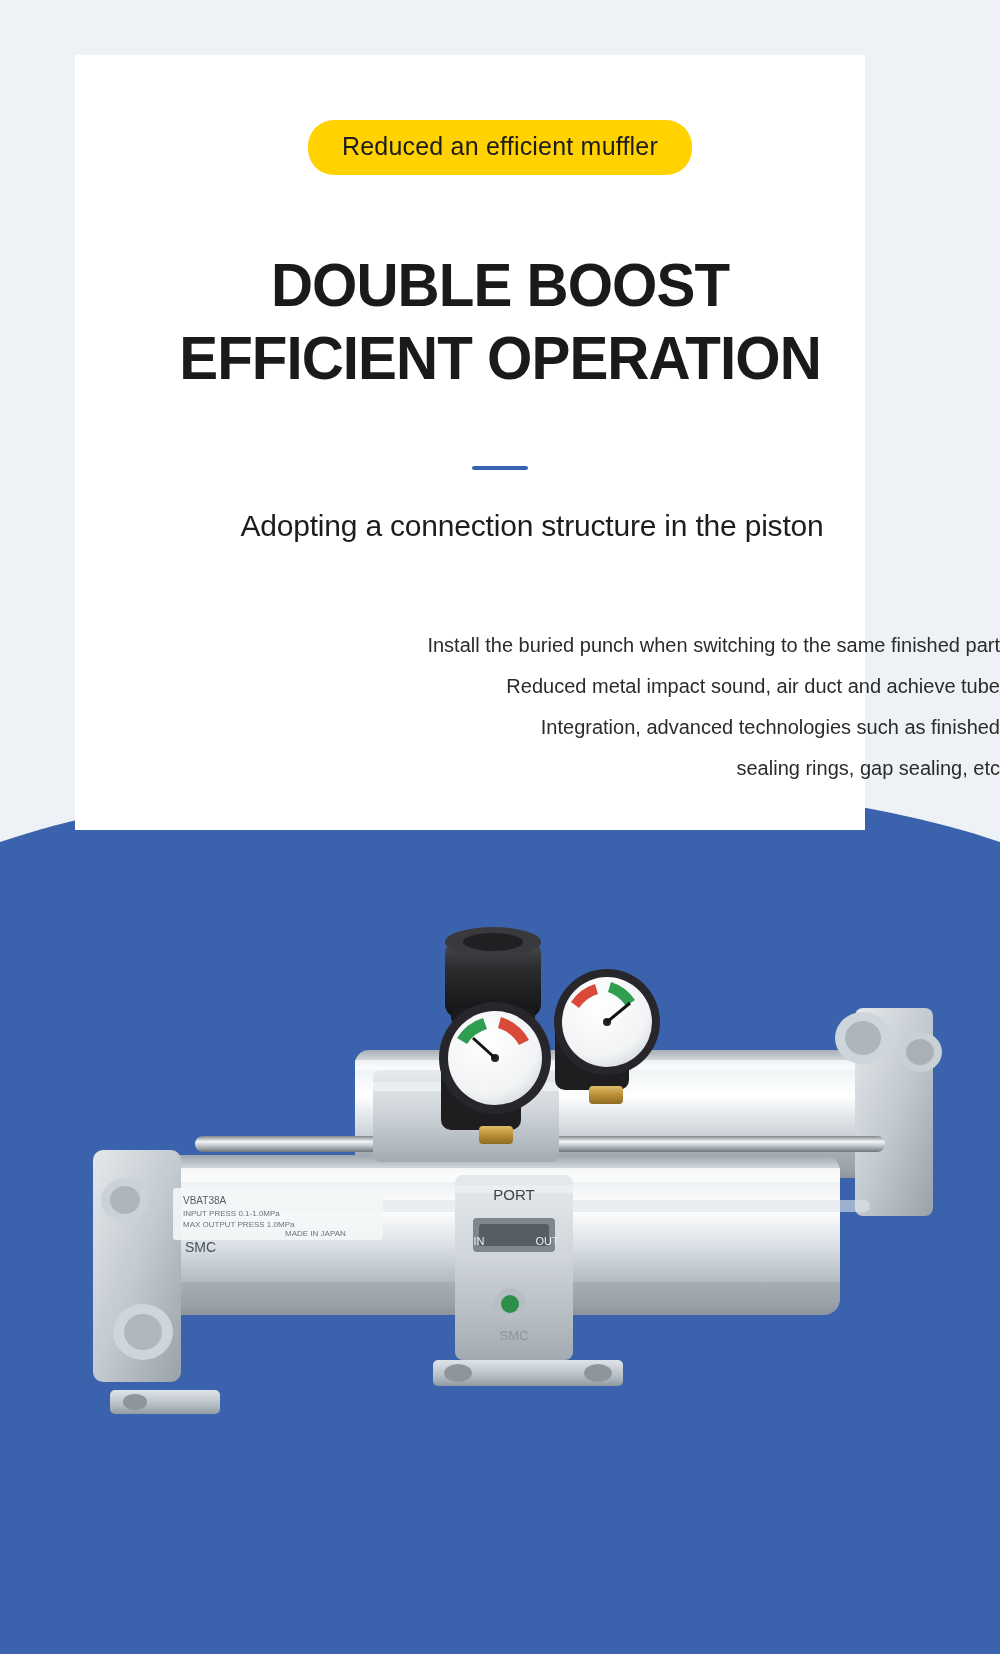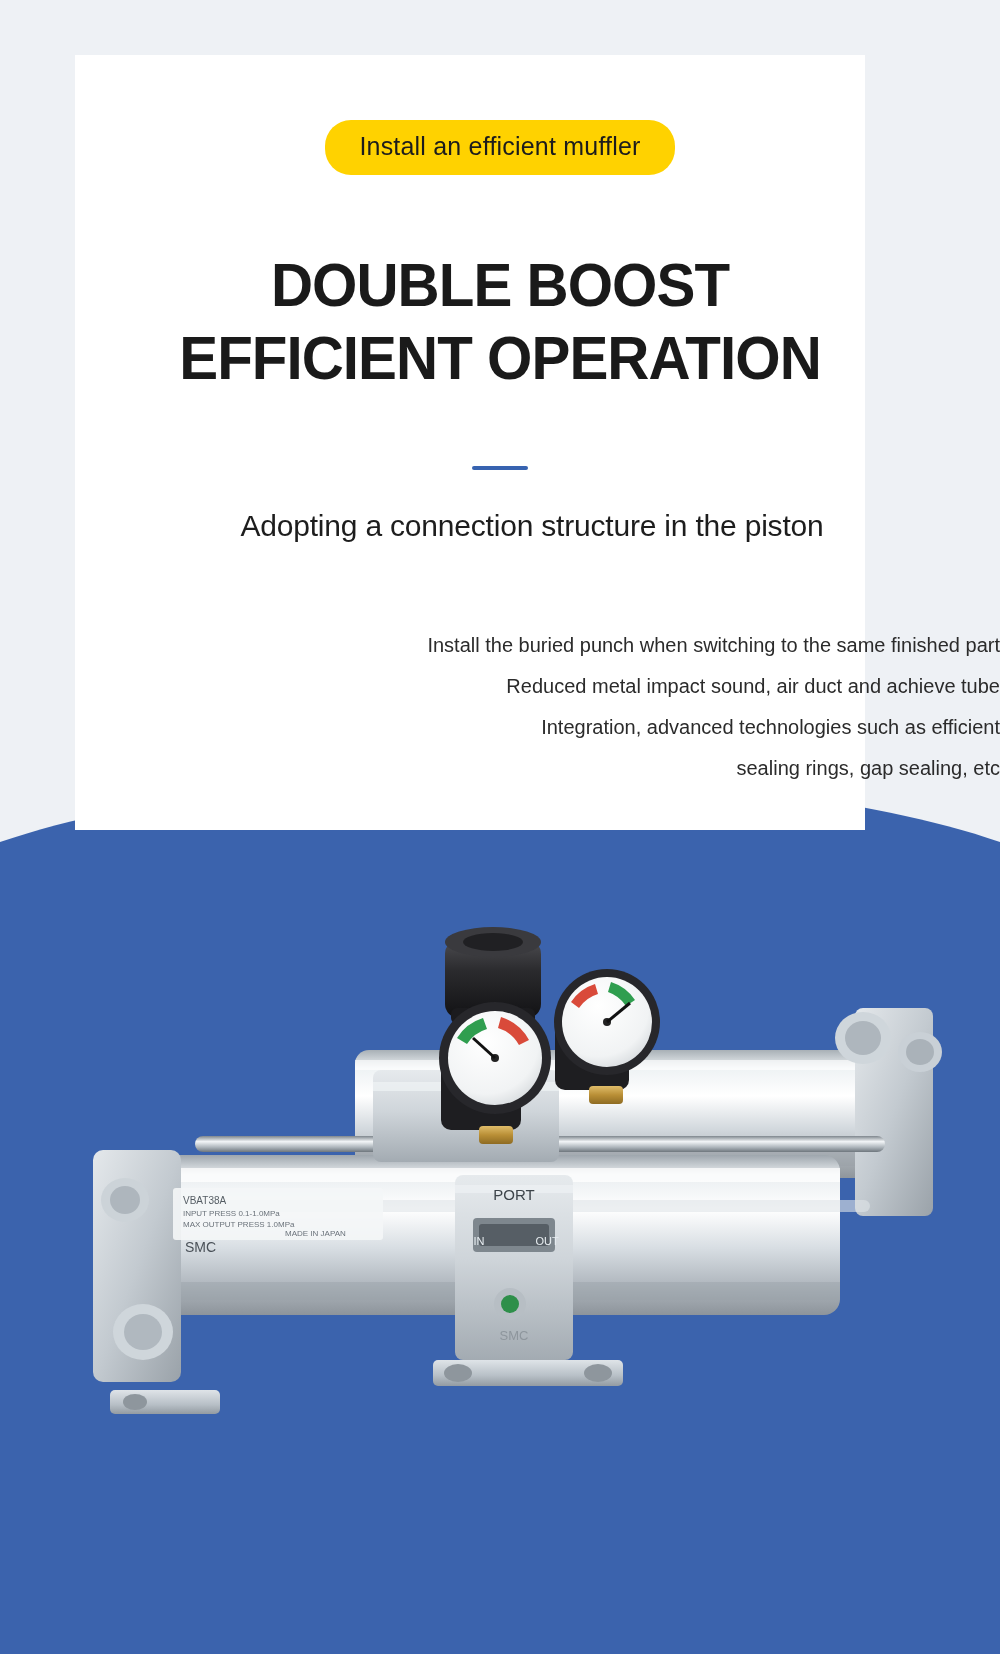--- a/index.html
+++ b/index.html
@@ -129,40 +129,40 @@
 
   <div class="blue-section">
     <svg width="1000" height="884" viewBox="0 0 1000 884" xmlns="http://www.w3.org/2000/svg">
       <path d="M0,72 C 250,-14 750,-14 1000,72 L1000,884 L0,884 Z" fill="#3b63ad"></path>
     </svg>
   </div>
 
   <div class="white-card"></div>
 
   <div class="pill-wrap">
-    <div class="pill">Install an efficient muffler</div>
+    <div class="pill">Reduced an efficient muffler</div>
   </div>
 
   <div class="headline">
     <span class="l1">DOUBLE BOOST</span>
     <span class="l2">EFFICIENT OPERATION</span>
   </div>
 
   <div class="divider-wrap">
     <div class="divider"></div>
   </div>
 
   <div class="subtitle">
     <span>Adopting a connection structure in the piston</span>
   </div>
 
   <div class="body-lines">
     <span>Install the buried punch when switching to the same finished part</span>
     <span>Reduced metal impact sound, air duct and achieve tube</span>
-    <span>Integration, advanced technologies such as efficient</span>
+    <span>Integration, advanced technologies such as finished</span>
     <span>sealing rings, gap sealing, etc</span>
   </div>
 
   <div class="product">
     <svg width="900" height="640" viewBox="0 0 900 640" xmlns="http://www.w3.org/2000/svg">
       <defs>
         <linearGradient id="tubeG" x1="0" y1="0" x2="0" y2="1">
           <stop offset="0%" stop-color="#9ea6ad"></stop>
           <stop offset="12%" stop-color="#e9edf0"></stop>
           <stop offset="34%" stop-color="#ffffff"></stop>

